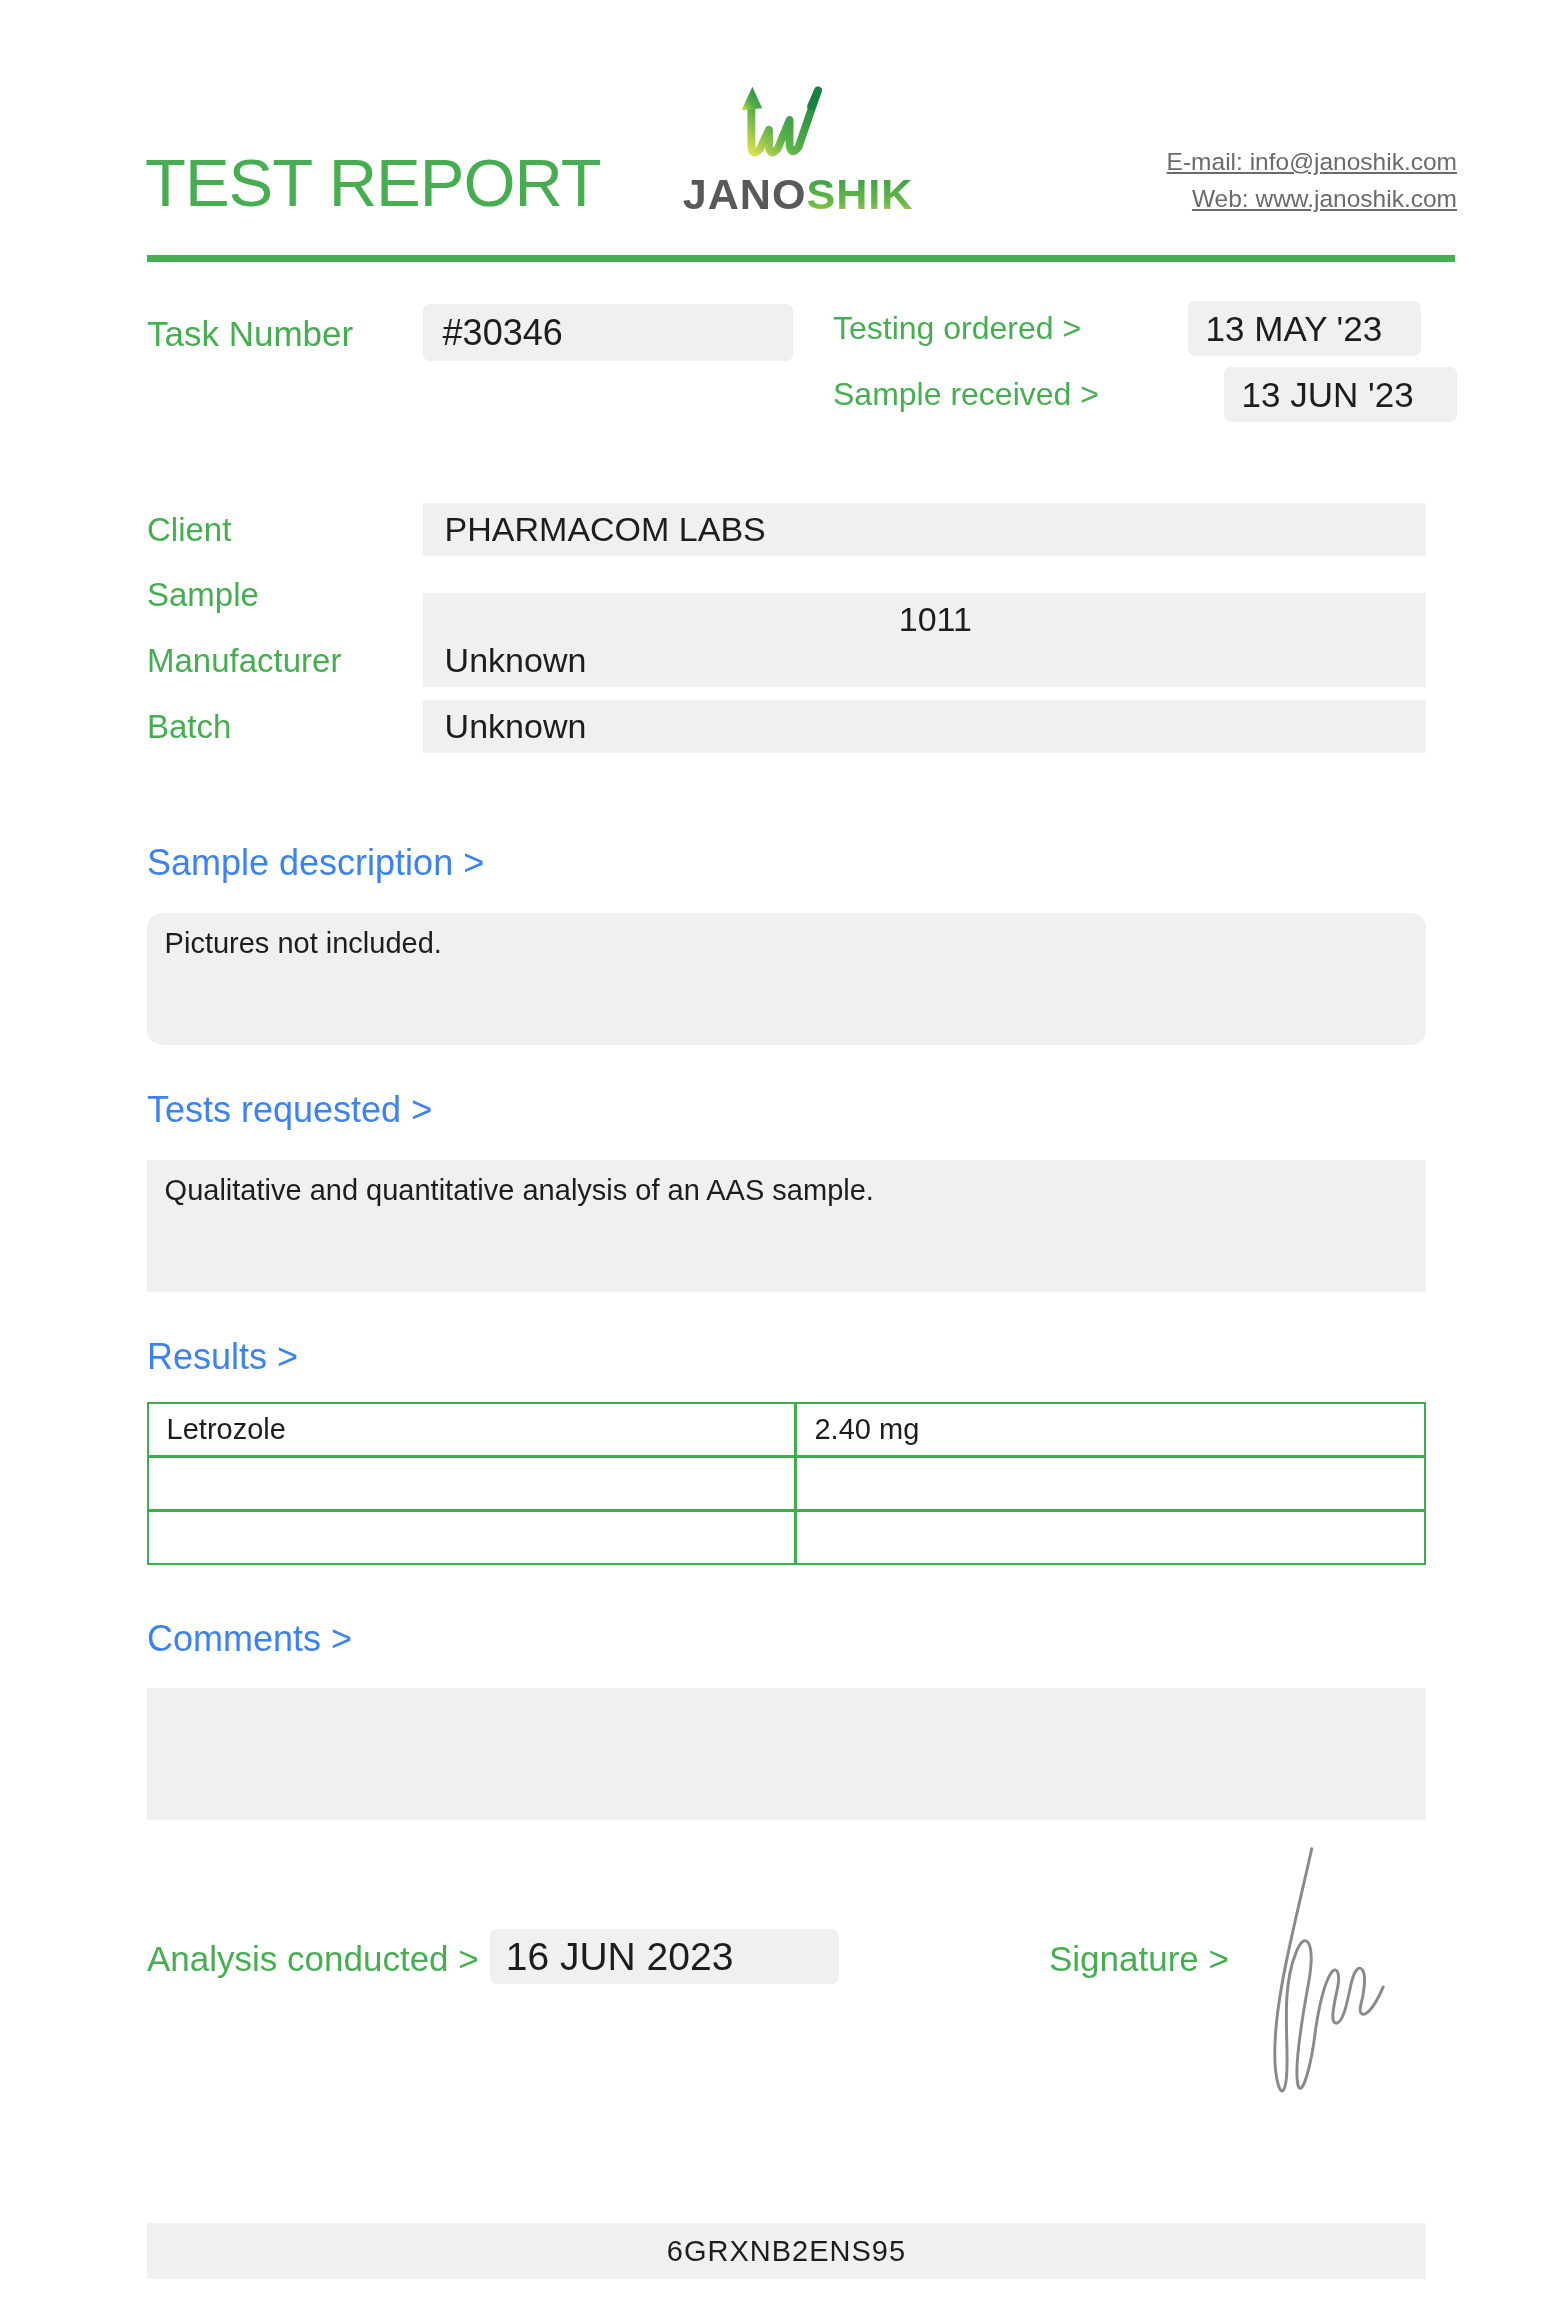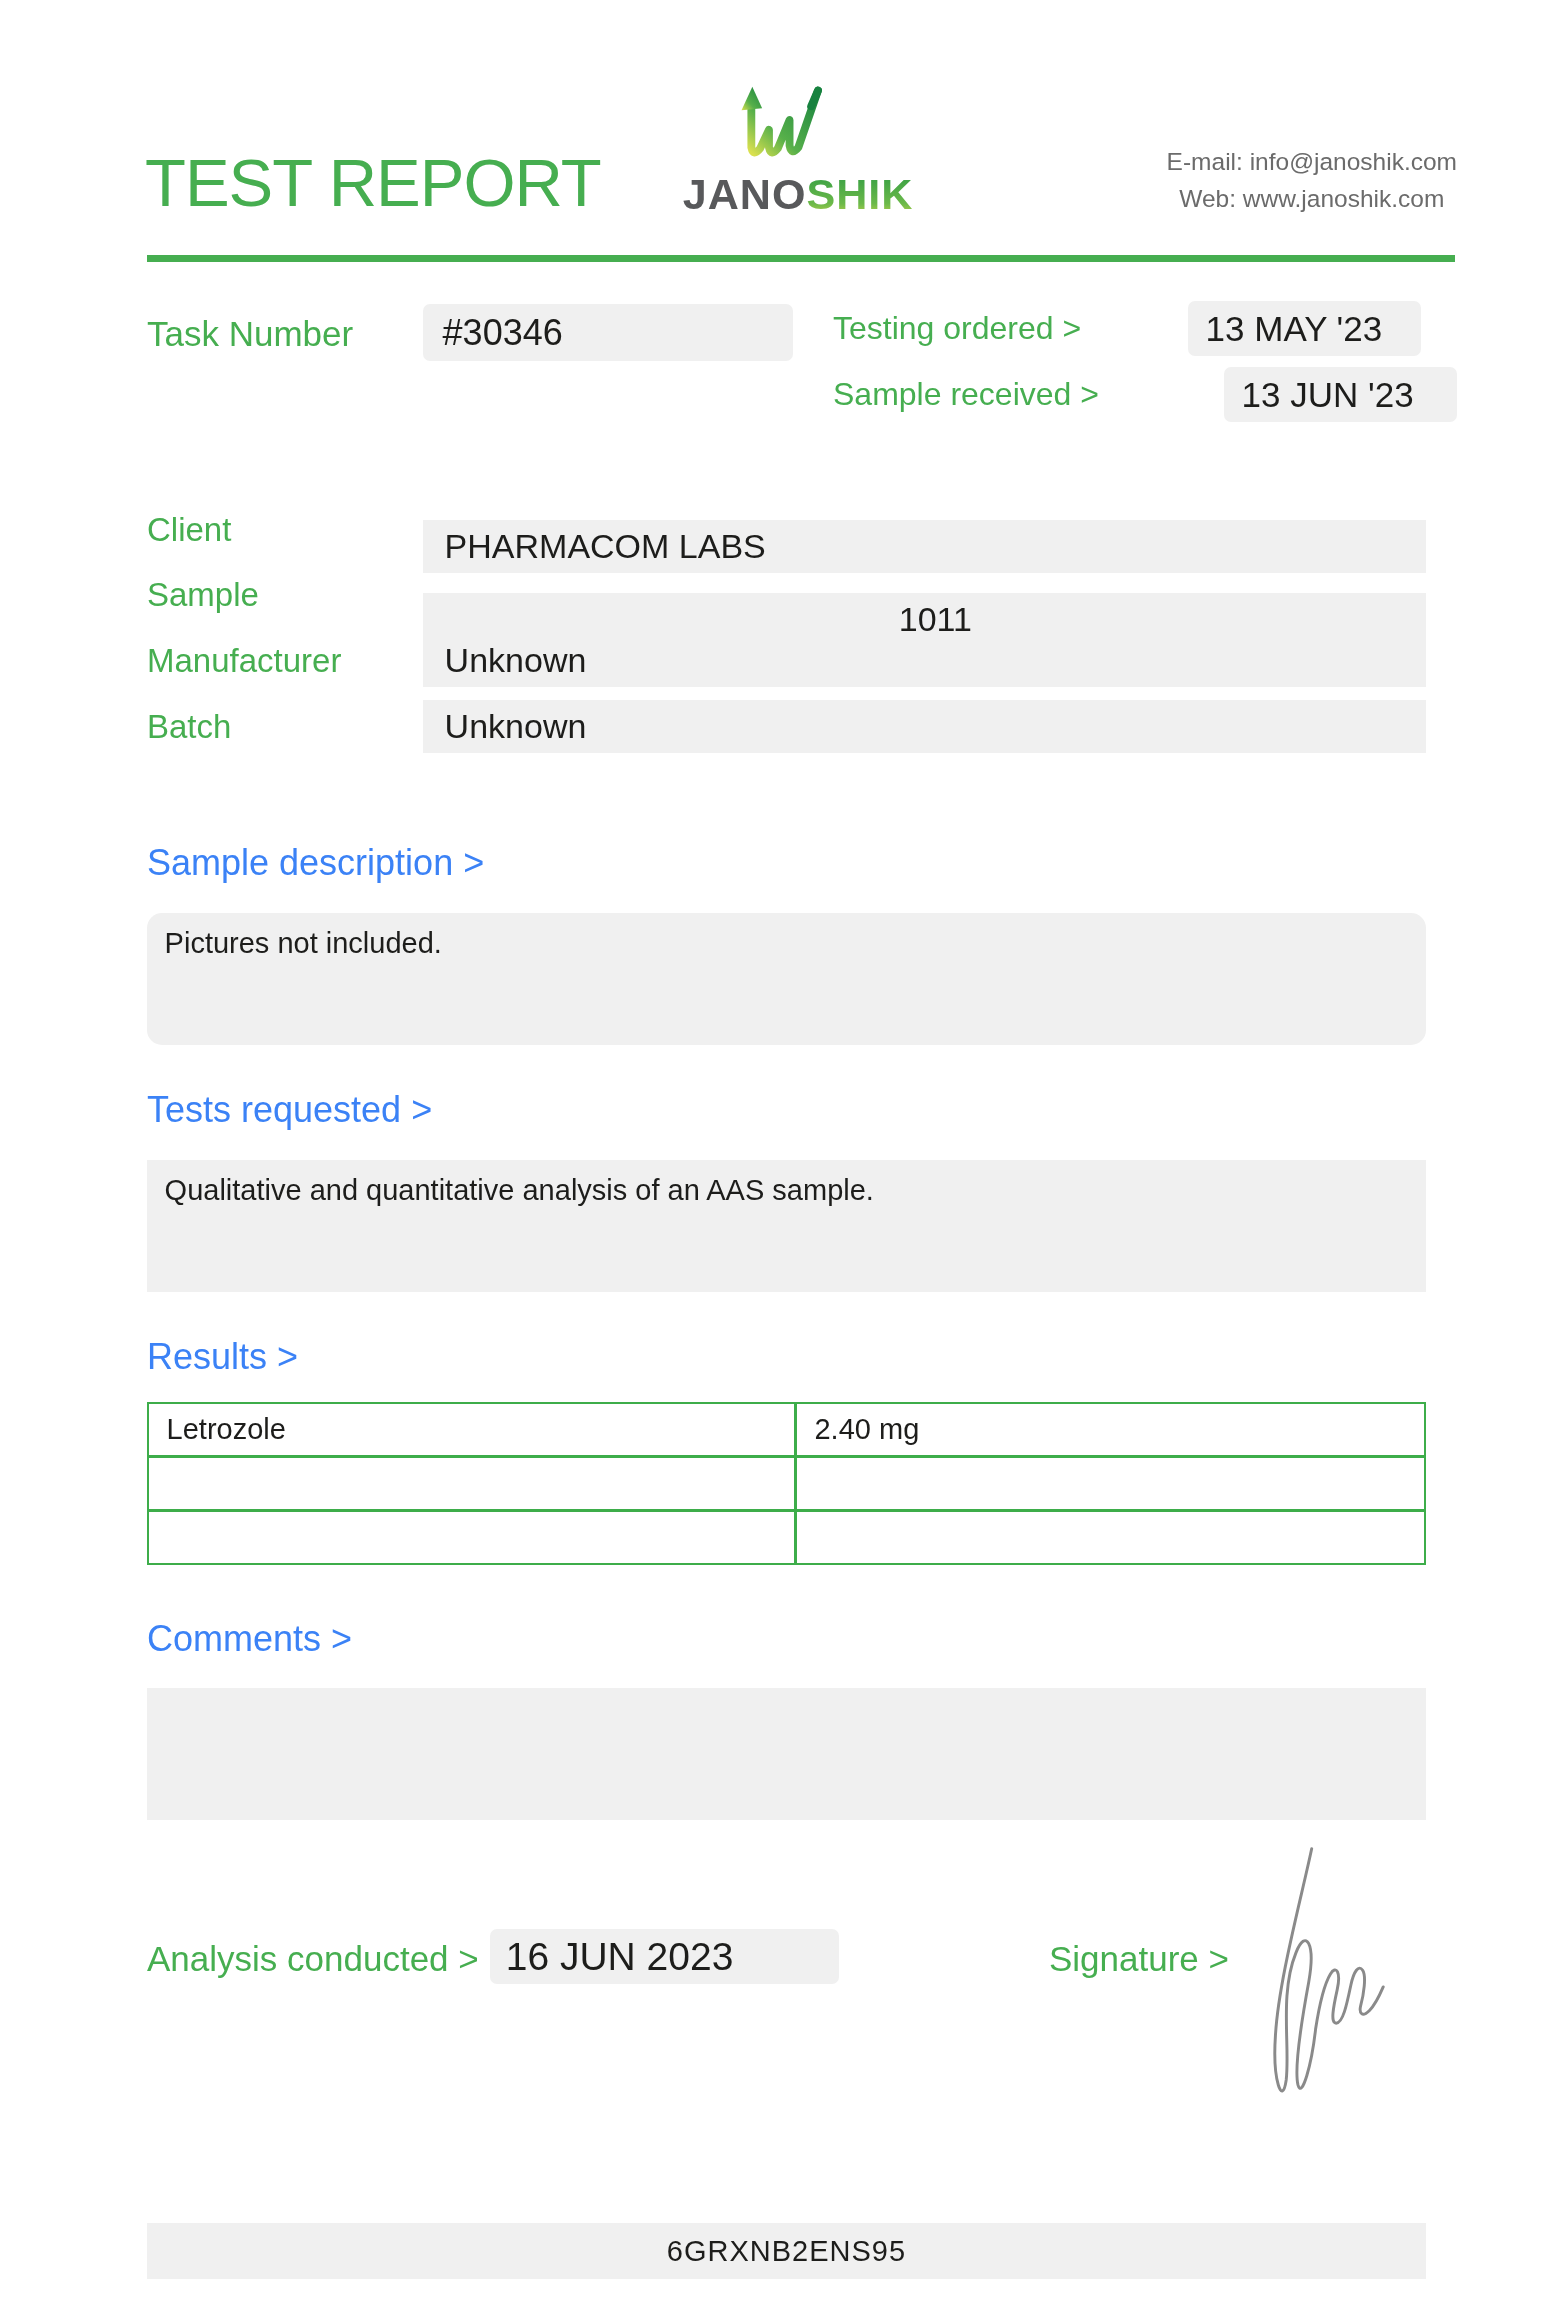--- a/index.html
+++ b/index.html
@@ -3,21 +3,21 @@
 <meta charset="utf-8">
 <style>
   html,body{margin:0;padding:0;background:#fff;}
   .page{
     position:relative;width:1568px;height:2313px;background:#ffffff;
     font-family:"Liberation Sans", sans-serif;color:#1d1d1b;overflow:hidden;
   }
   .abs{position:absolute;}
   .green{color:#46ae50;}
   .title{left:145px;top:149px;font-size:67px;font-weight:500;letter-spacing:-1px;line-height:1;}
-  .contact{right:111px;top:143px;text-align:center;font-size:24.5px;line-height:37px;color:#6b6b6b;}
+  .contact{right:111px;top:143px;text-align:right;font-size:24.5px;line-height:37px;color:#6b6b6b;text-decoration:underline;}
   .rule{left:147px;top:255px;width:1308px;height:6.9px;background:#46ae50;}
   .task-label{left:147px;top:306px;font-size:35px;line-height:55px;}
   .task-box{left:423px;top:304px;width:370px;height:57px;}
   .gray-box{background:#f0f0f0;border-radius:7px;}
   .box-text{font-size:36px;line-height:57px;padding-left:19.6px;white-space:nowrap;}
 
   .date-label{width:340px;text-align:left;font-size:32px;line-height:55px;color:#46ae50;}
   .date-label.r1{left:833px;top:301px;}
   .date-label.r2{left:833px;top:367px;}
   .date-box{left:1188px;width:233px;height:55px;}
@@ -95,21 +95,21 @@
   <div class="abs date-box r1 gray-box">
     <div class="date-text">13 MAY '23</div>
   </div>
   <div class="abs date-label r2">Sample received &gt;</div>
   <div class="abs date-box r2 gray-box">
     <div class="date-text">13 JUN '23</div>
   </div>
 
   <div class="detail-row">
     <div class="lbl" style="top:503px;">Client</div>
-    <div class="val" style="top:503px;margin-top:17px;">PHARMACOM LABS</div>
+    <div class="val" style="top:503px;">PHARMACOM LABS</div>
   </div>
   <div class="detail-row">
     <div class="lbl" style="top:568px;">Sample</div>
     <div class="val" style="top:593px;text-align:center;">1011</div>
   </div>
   <div class="detail-row">
     <div class="lbl" style="top:634px;">Manufacturer</div>
     <div class="val" style="top:634px;">Unknown</div>
   </div>
   <div class="detail-row">

